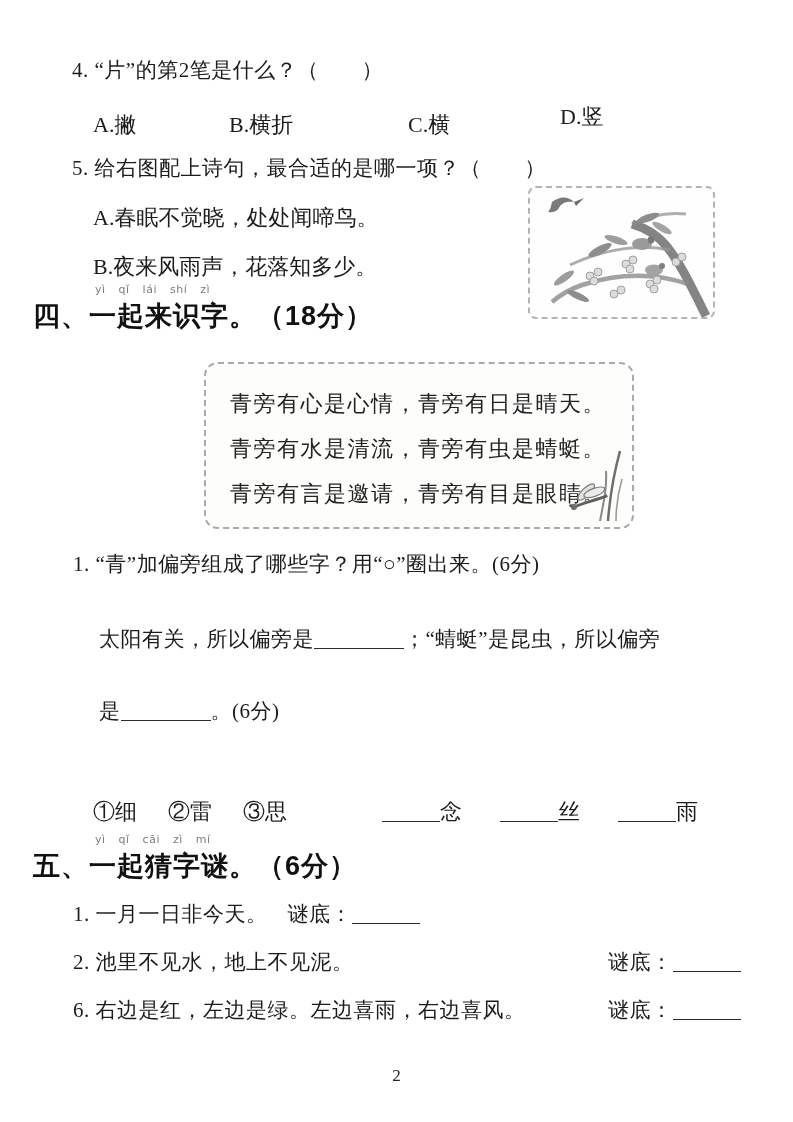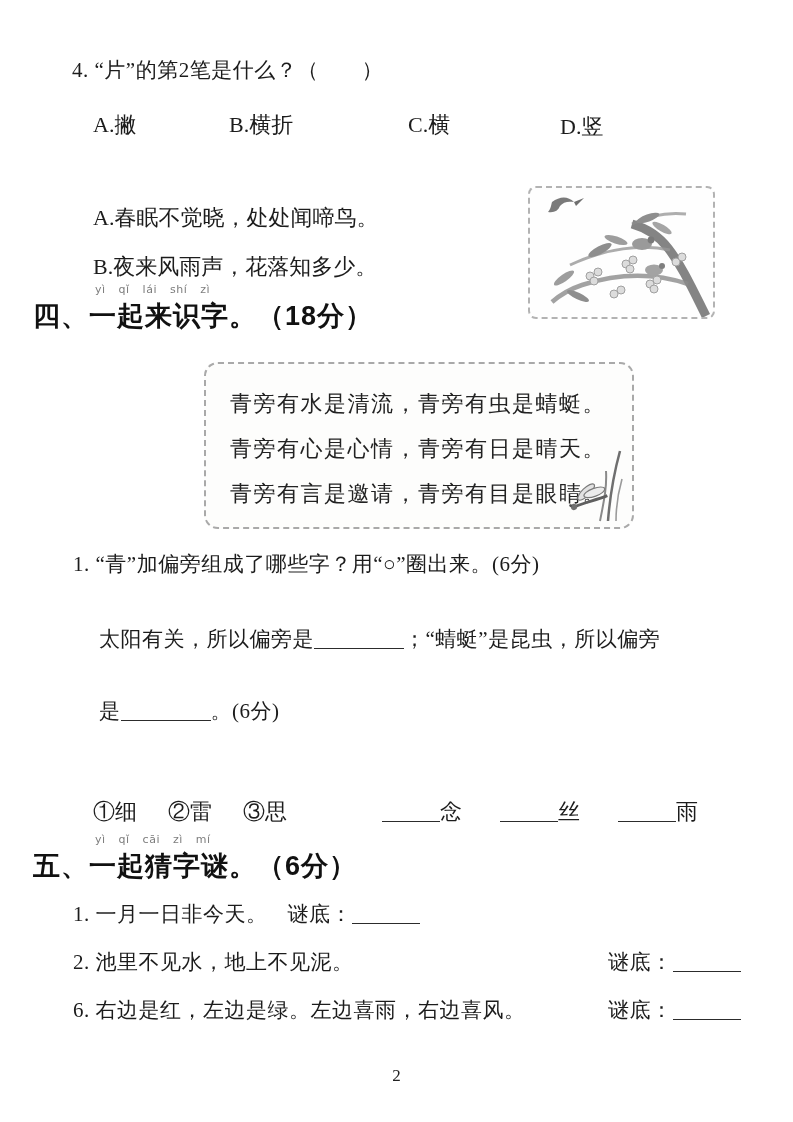--- a/index.html
+++ b/index.html
@@ -37,22 +37,23 @@
 </style>
 </head>
 <body>
 
 <div class="sheet">
 
   <div class="t" style="left:72px;top:57px">4. “片”的第2笔是什么？（　　）</div>
   <div class="opt" style="left:93px;top:110px">A.撇</div>
   <div class="opt" style="left:229px;top:110px">B.横折</div>
   <div class="opt" style="left:408px;top:110px">C.横</div>
-  <div class="opt" style="left:560px;top:112px">D.竖</div>
+  <div class="opt" style="left:560px;top:102px">D.竖</div>
 
+  <div class="t" style="left:72px;top:155px">5. 给右图配上诗句，最合适的是哪一项？（　　）</div>
   <div class="opt" style="left:93px;top:203px">A.春眠不觉晓，处处闻啼鸟。</div>
   <div class="opt" style="left:93px;top:252px">B.夜来风雨声，花落知多少。</div>
 
   <div class="img-box">
     <svg width="183" height="129" viewBox="0 0 183 129">
 
       <path d="M176,128 C162,100 152,78 138,60 C128,47 116,40 102,36" stroke="#6f6f6f" stroke-width="9" fill="none" opacity="0.85"></path>
       <path d="M158,96 C128,86 92,84 52,97 C40,101 30,107 22,114" stroke="#8b8b8b" stroke-width="4.5" fill="none" opacity="0.8"></path>
       <path d="M140,62 C112,56 76,60 40,77" stroke="#979797" stroke-width="3" fill="none" opacity="0.8"></path>
       <path d="M102,36 C118,28 136,24 156,26" stroke="#8b8b8b" stroke-width="3" fill="none" opacity="0.7"></path>
@@ -89,22 +90,22 @@
       <circle cx="132" cy="78" r="3" fill="#7f7f7f"></circle>
     </svg>
   </div>
 
   <div class="heading" style="left:33px;top:298px">
     <span>四、</span><span class="ht-wrap"><span class="pinyin-above">yì qǐ lái shí zì</span><span>一起来识字。（18分）</span></span>
   </div>
 
   <div class="kai-box">
     <div class="kai-inner">
+      <div>青旁有心是心情，青旁有日是晴天。</div>
       <div>青旁有水是清流，青旁有虫是蜻蜓。</div>
-      <div>青旁有心是心情，青旁有日是晴天。</div>
       <div>青旁有言是邀请，青旁有目是眼睛。</div>
     </div>
     <div class="dragonfly">
       <svg width="62" height="74" viewBox="0 0 62 74">
         <path d="M44,72 C46,46 50,24 56,2" stroke="#6f6f6f" stroke-width="2.5" fill="none"></path>
         <path d="M36,72 C40,52 43,38 42,22" stroke="#8a8a8a" stroke-width="2" fill="none"></path>
         <path d="M52,72 C52,56 54,44 58,30" stroke="#9a9a9a" stroke-width="1.6" fill="none"></path>
         <g transform="translate(8,44) rotate(-12)">
           <ellipse cx="14" cy="2" rx="11" ry="4" fill="#e2e2e2" stroke="#7a7a7a" stroke-width="1.2" transform="rotate(-32 14 2)"></ellipse>
           <ellipse cx="22" cy="4" rx="11" ry="4" fill="#ececec" stroke="#7a7a7a" stroke-width="1.2" transform="rotate(-8 22 4)"></ellipse>

